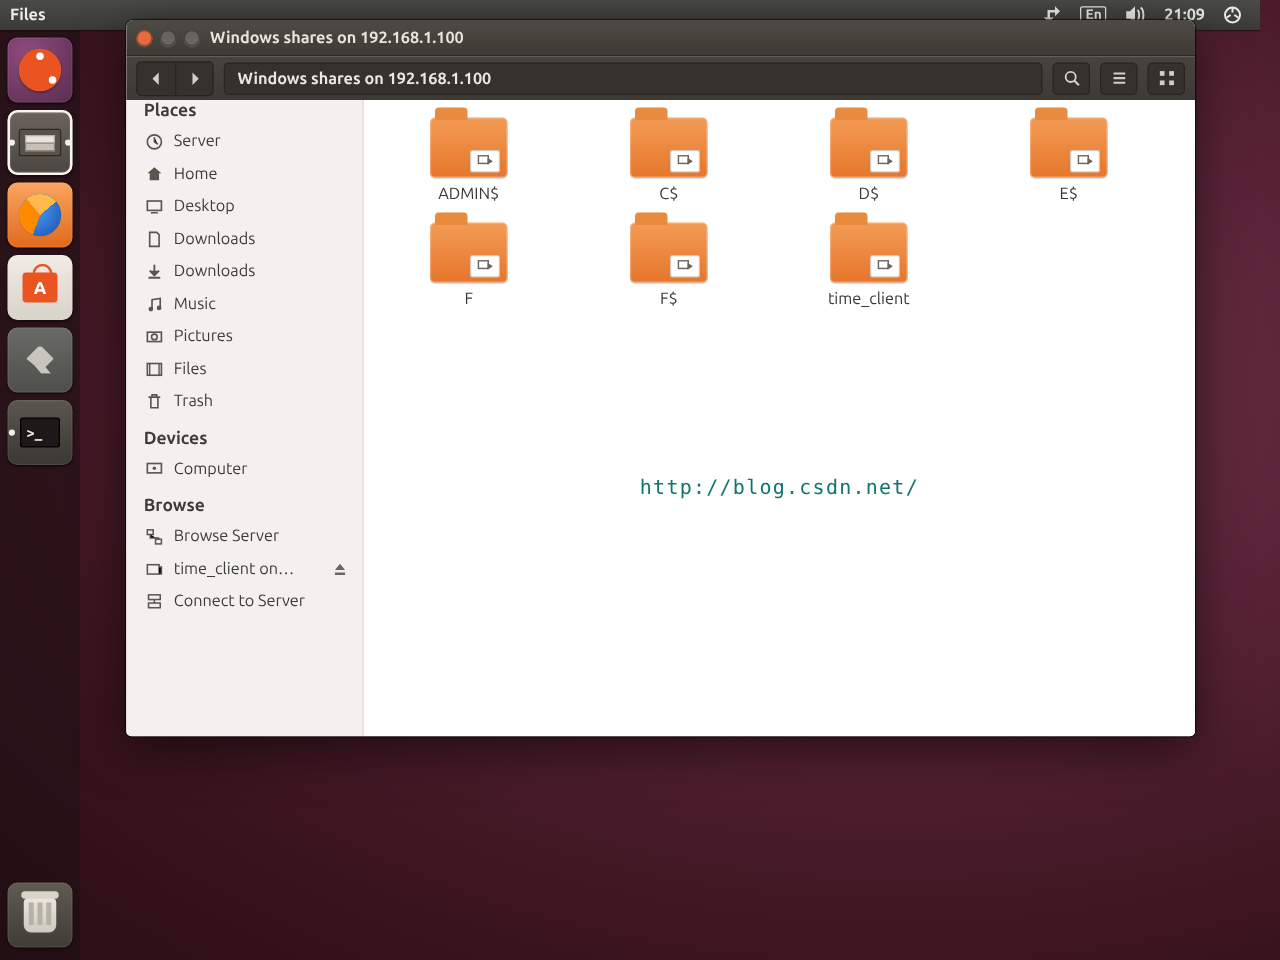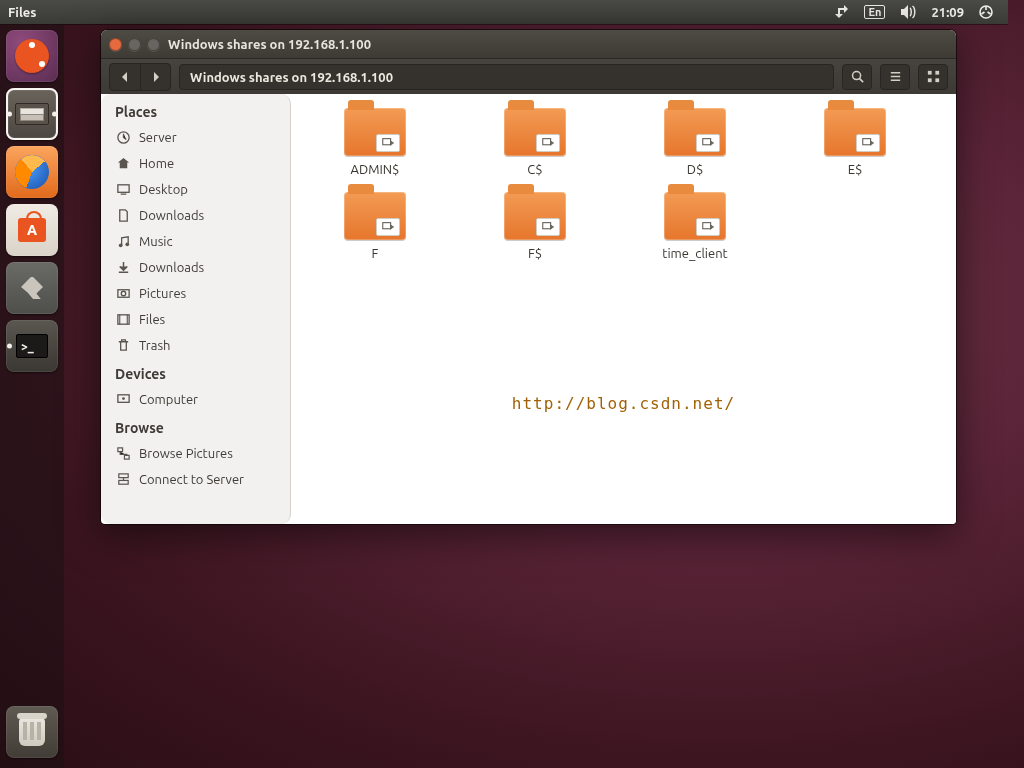--- a/index.html
+++ b/index.html
@@ -70,21 +70,21 @@
 .trash .can::after{content:"";position:absolute;top:4px;left:4px;width:4px;height:18px;background:#b8b2a6;box-shadow:7px 0 #b8b2a6, 14px 0 #b8b2a6;}
 
 
 .pip { position:absolute; left:1px; width:5px; height:5px; background:#f4efe7; border-radius:50%; }
 .tile-wrap { position: relative; }
 .tile-wrap .pip { top: 50%; transform: translateY(-50%); }
 .tile-wrap .pip.right { left:auto; right:1px; }
 
 
 .window {
-  position: absolute; top: 30px; left: 101px; width: 855px; height: 494px;
+  position: absolute; top: 16px; left: 101px; width: 855px; height: 573px;
   background: #fff; border-radius: 6px 6px 4px 4px; overflow: hidden;
   box-shadow: 0 10px 40px rgba(0,0,0,.55), 0 0 0 1px rgba(0,0,0,.55);
 }
 .titlebar {
   height: 28px; background: linear-gradient(#4e4a44,#3e3a34);
   display:flex; align-items:center; gap:8px; padding: 0 8px;
   color:#e9e5de; font-size:13px; font-weight:700;
 }
 .win-btns { display:flex; gap:6px; }
 .win-btn { width:13px;height:13px;border-radius:50%; box-shadow: inset 0 0 0 1px rgba(0,0,0,.35), 0 1px 0 rgba(255,255,255,.12); }
@@ -101,21 +101,21 @@
 .nav-btn { width:30px;height:26px;display:flex;align-items:center;justify-content:center;color:#d4cfc6; }
 .nav-btn + .nav-btn { border-left:1px solid #272520; }
 .pathbar { flex:1; height:26px; background:#35322d; border:1px solid #272520; border-radius:4px; display:flex;align-items:center; padding:0 10px; color:#ece8df; font-size:13px; font-weight:600; }
 .tool-btn { width:30px;height:26px;background:#35322d;border:1px solid #272520;border-radius:4px;display:flex;align-items:center;justify-content:center;color:#d4cfc6; }
 
 .body-split { display:flex; height: calc(100% - 28px - 36px); }
 
 
 .sidebar {
   width: 190px; background:#f2f1ef; border-right:1px solid #d5d2ce;
-  padding: 10px 0 10px 14px; color:#3e3b36; overflow:hidden;border-radius:10px;
+  padding: 0 0 10px 14px; color:#3e3b36; overflow:hidden;
 }
 .side-head { font-weight:700; font-size:14px; margin: 8px 0 4px; }
 .side-head:first-child { margin-top: 0; }
 .side-list { list-style:none; }
 .side-item { display:flex; align-items:center; gap:8px; height:26px; font-size:13px; color:#3f3c37; }
 .side-item .ic { width:16px;height:16px;display:inline-flex;align-items:center;justify-content:center;color:#5a564f; }
 .side-item .eject { margin-left:auto; margin-right:12px; color:#6a665d; }
 .side-item.trunc span.lbl { white-space:nowrap; overflow:hidden; text-overflow:ellipsis; max-width:116px; }
 
 
@@ -131,21 +131,21 @@
   content:""; position:absolute; top:-8px; left:4px; width:26px;height:10px;
   background:#e88b3f; border-radius:3px 3px 0 0;
 }
 .folder-icon .badge{
   position:absolute; right:6px; bottom:4px; width:24px;height:18px; background:#fff;border:1px solid #d0ccc4;border-radius:2px;
   display:flex;align-items:center;justify-content:center;
 }
 .folder-icon .badge svg{width:14px;height:14px;}
 .fcell .flabel { margin-top:6px; font-size:13px; color:#3a3732; text-align:center; }
 
-.watermark { position:absolute; left:50%; top:300px; transform:translateX(-50%); color:#a16207; font-family: monospace; font-size:16px; letter-spacing:1px; pointer-events:none; }
+.watermark { position:absolute; left:50%; top:300px; transform:translateX(-50%); color:#0f766e; font-family: monospace; font-size:16px; letter-spacing:1px; pointer-events:none; }
 
 
 svg { display:block; }
 </style>
 </head>
 <body>
 
 <div class="menubar">
   <div class="menu-left">
     <span>Files</span>
@@ -296,38 +296,38 @@
             <span class="ic">
               <svg width="15" height="15" viewBox="0 0 16 16">
                 <path fill="none" stroke="currentColor" stroke-width="1.4" d="M4 2h6l2 2v10H4z"></path>
               </svg>
             </span>
             <span class="lbl">Downloads</span>
           </li>
         <li class="side-item">
             <span class="ic">
               <svg width="15" height="15" viewBox="0 0 16 16">
+                <path fill="currentColor" d="M8 2v7M4 7l4 4 4-4M3 13h10" stroke="currentColor" stroke-width="1.6"></path>
+              </svg>
+            </span>
+            <span class="lbl">Downloads</span>
+          </li>
+        <li class="side-item">
+            <span class="ic">
+              <svg width="15" height="15" viewBox="0 0 16 16">
                 <path fill="none" stroke="currentColor" stroke-width="1.4" d="M6 12V4l7-1v8"></path>
                 <circle cx="5" cy="12" r="2" fill="currentColor"></circle>
                 <circle cx="12" cy="11" r="2" fill="currentColor"></circle>
               </svg>
             </span>
             <span class="lbl">Music</span>
           </li>
         <li class="side-item">
             <span class="ic">
               <svg width="15" height="15" viewBox="0 0 16 16">
-                <path fill="currentColor" d="M8 2v7M4 7l4 4 4-4M3 13h10" stroke="currentColor" stroke-width="1.6"></path>
-              </svg>
-            </span>
-            <span class="lbl">Downloads</span>
-          </li>
-        <li class="side-item">
-            <span class="ic">
-              <svg width="15" height="15" viewBox="0 0 16 16">
                 <rect x="2" y="4" width="12" height="8" fill="none" stroke="currentColor" stroke-width="1.4"></rect>
                 <circle cx="8" cy="8" r="2.4" fill="none" stroke="currentColor" stroke-width="1.4"></circle>
               </svg>
             </span>
             <span class="lbl">Pictures</span>
           </li>
         <li class="side-item">
             <span class="ic">
               <svg width="15" height="15" viewBox="0 0 16 16">
                 <rect x="2" y="3" width="12" height="10" fill="none" stroke="currentColor" stroke-width="1.4"></rect>
@@ -362,21 +362,35 @@
       <div class="side-head">Browse</div>
       <ul class="side-list">
         <li class="side-item">
             <span class="ic">
               <svg width="15" height="15" viewBox="0 0 16 16">
                 <rect x="2" y="2" width="5" height="4" fill="none" stroke="currentColor" stroke-width="1.3"></rect>
                 <rect x="9" y="10" width="5" height="4" fill="none" stroke="currentColor" stroke-width="1.3"></rect>
                 <path stroke="currentColor" stroke-width="1.3" d="M4.5 6v3h7v1"></path>
               </svg>
             </span>
-            <span class="lbl">Browse Pictures</span>
+            <span class="lbl">Browse Server</span>
+          </li>
+        <li class="side-item trunc">
+            <span class="ic">
+              <svg width="15" height="15" viewBox="0 0 16 16">
+                <rect x="2" y="4" width="10" height="8" fill="none" stroke="currentColor" stroke-width="1.3"></rect>
+                <path stroke="currentColor" stroke-width="1.3" d="M12 6h2v6h-2"></path>
+              </svg>
+            </span>
+            <span class="lbl">time_client on…</span>
+            <span class="eject">
+              <svg width="12" height="12" viewBox="0 0 12 12">
+                <path fill="currentColor" d="M6 2l4 5H2zM2 9h8v2H2z"></path>
+              </svg>
+            </span>
           </li>
         <li class="side-item">
             <span class="ic">
               <svg width="15" height="15" viewBox="0 0 16 16">
                 <rect x="3" y="2" width="10" height="4" fill="none" stroke="currentColor" stroke-width="1.3"></rect>
                 <rect x="3" y="9" width="10" height="4" fill="none" stroke="currentColor" stroke-width="1.3"></rect>
                 <path stroke="currentColor" stroke-width="1.3" d="M8 6v3"></path>
               </svg>
             </span>
             <span class="lbl">Connect to Server</span>

